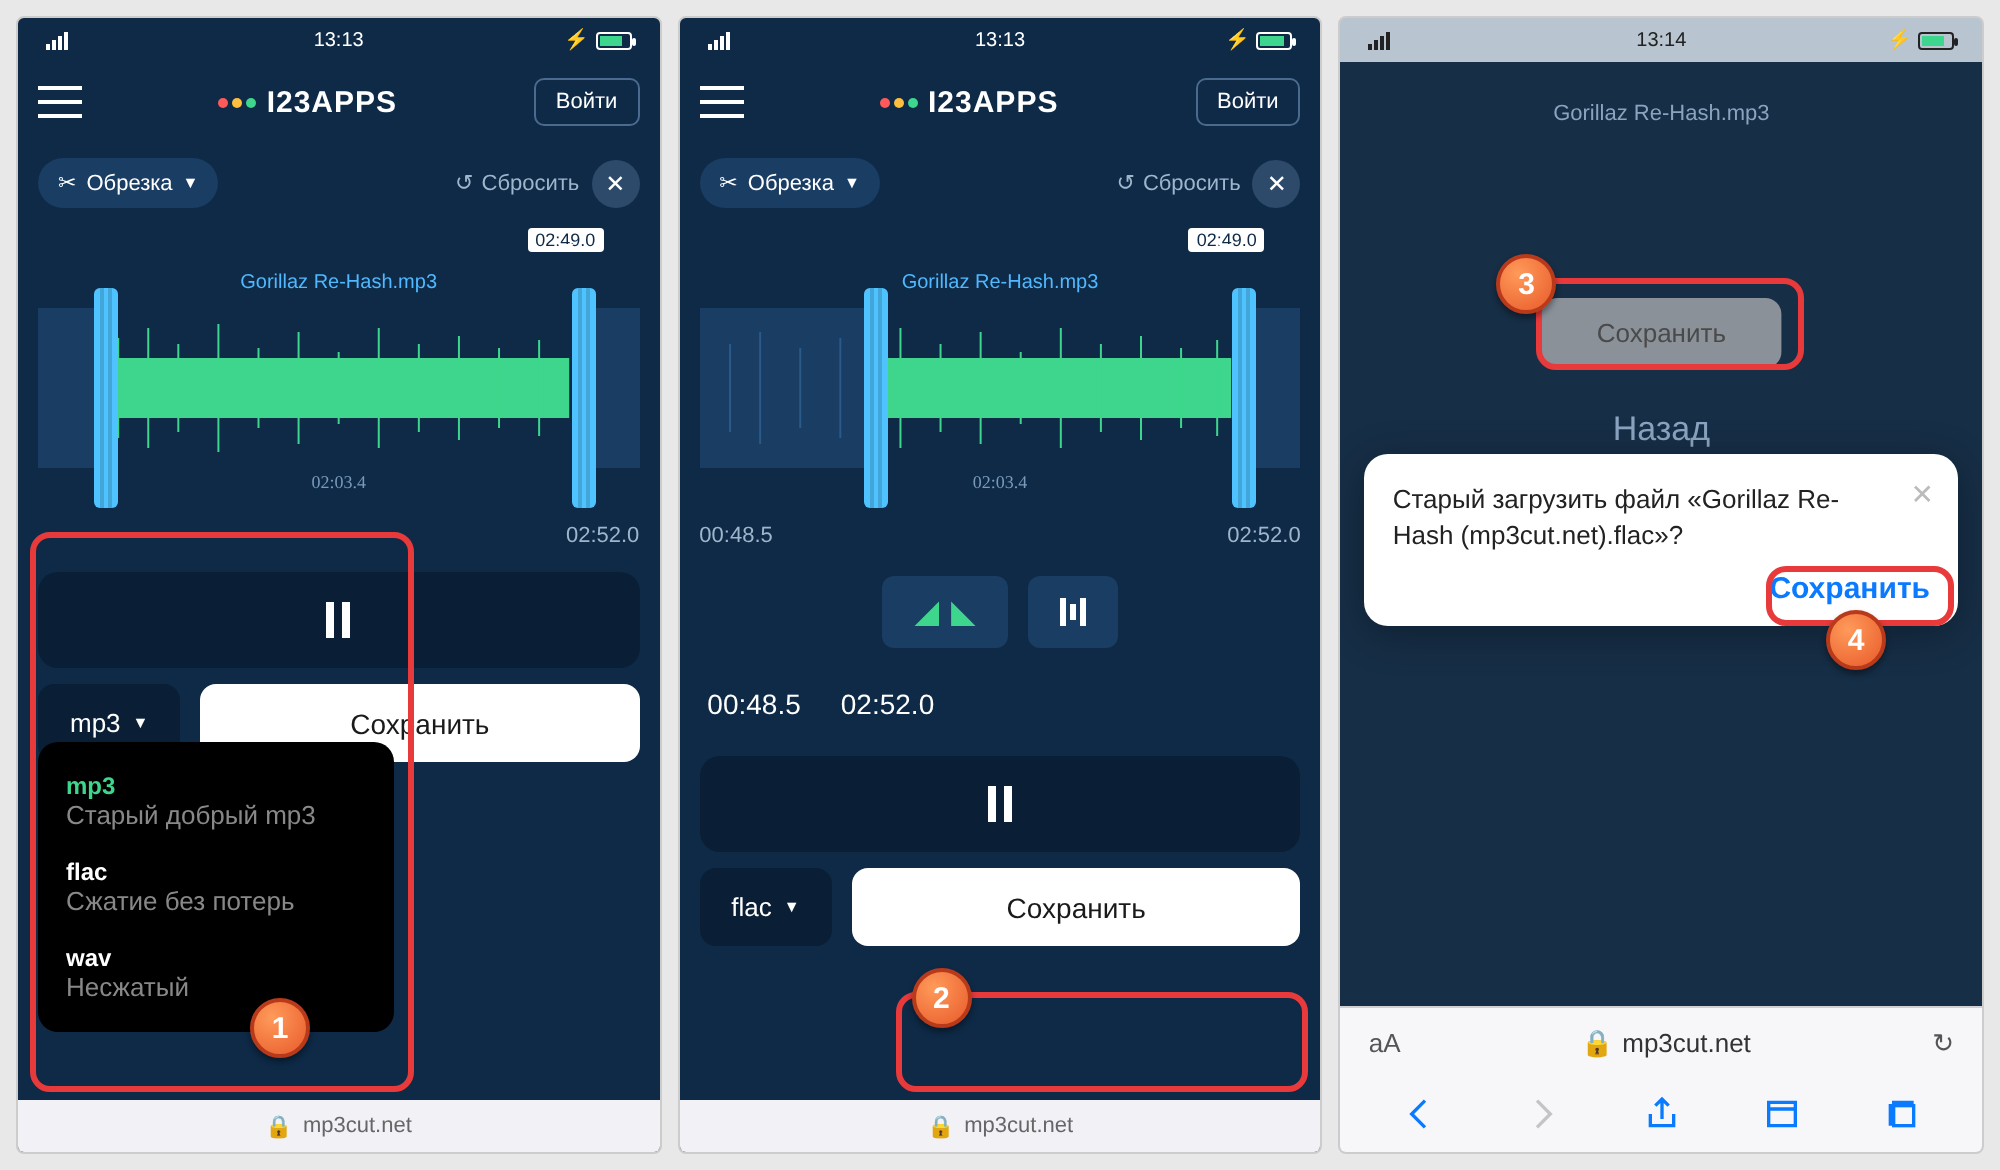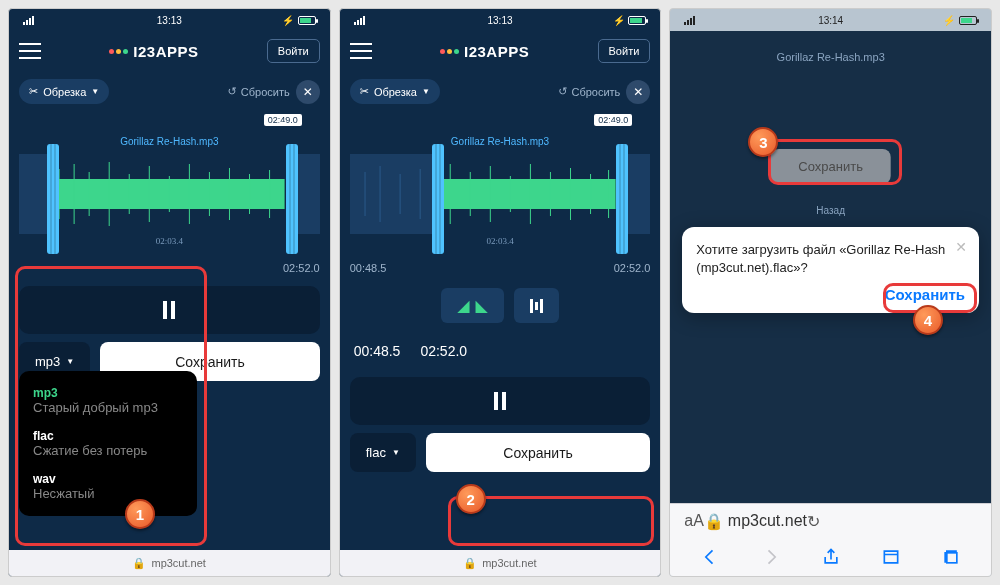--- a/index.html
+++ b/index.html
@@ -53,27 +53,27 @@
   .formatmenu { position:absolute; left:10px; bottom:60px; width: 178px; background:#000; border-radius:10px; padding:8px 0; z-index:5;}
   .formatmenu .item { padding: 7px 14px; }
   .formatmenu .item .fmtname { font-size:12px; font-weight:600; color:#fff;}
   .formatmenu .item .fmtdesc { font-size:13px; color:#888;}
   .formatmenu .item.sel .fmtname { color:#3dd68c;}
   .redbox { position:absolute; border:3px solid #e83a3a; border-radius:10px; pointer-events:none; z-index:10;}
   .callout { position:absolute; width:30px; height:30px; border-radius:50%; background: radial-gradient(circle at 35% 30%, #ff9a5a, #e85a2a); border:2px solid #b83a1a; color:#fff; font-weight:700; display:flex;align-items:center;justify-content:center; font-size:15px; z-index:11; box-shadow: 0 2px 3px rgba(0,0,0,0.4);}
   .dim { position:absolute; inset:22px 0 0 0; background:rgba(30,50,70,0.55);}
   .sheetfile { position:absolute; top:42px; left:50%; transform:translateX(-50%); color:#8aa4c0; font-size:11px;}
   .greybtn { position:absolute; top:140px; left:50%; transform:translateX(-50%); background:#8a9199; color:#4a4a4a; padding:10px 28px; border-radius:8px; font-size:13px;}
-  .backlbl { position:absolute; top:196px; left:50%; transform:translateX(-50%); color:#8aa4c0; font-size:10px;text-align:center;}
+  .backlbl { position:absolute; top:196px; left:50%; transform:translateX(-50%); color:#8aa4c0; font-size:17px;text-align:center;}
   .dialog { position:absolute; top:218px; left:12px; right:12px; background:#fff; border-radius:12px; padding:14px 14px 10px 14px; box-shadow:0 4px 20px rgba(0,0,0,0.3);}
   .dialog .dtext { font-size:13px; color:#222; line-height:1.35; padding-right:18px;}
   .dialog .dclose { position:absolute; top:12px; right:12px; color:#bbb; font-size:14px;}
   .dialog .daction { text-align:right; color:#0a7aff; font-weight:600; font-size:15px; margin-top:10px;}
   .safaribar { background:#f7f7f9; border-top:1px solid #d0d0d5;}
-  .addrrow { height:34px; display:flex; align-items:center; justify-content:flex-start; padding:0 14px; color:#555; font-size:16px;}
+  .addrrow { height:34px; display:flex; align-items:center; justify-content:space-between; padding:0 14px; color:#555; font-size:13px;}
   .addrrow .url { display:flex; align-items:center; gap:4px; color:#333;}
   .tabrow { height:38px; display:flex; align-items:center; justify-content:space-around; padding:0 10px;}
   .tabrow svg { width:20px; height:20px; }
   .phone.light .statusbar { color:#222;} .phone.light .sigbars span{background:#222;}
   .battery{width:18px;height:9px;border:1px solid currentColor;border-radius:2px;position:relative;}
   .battery::after{content:"";position:absolute;right:-3px;top:2px;width:2px;height:4px;background:currentColor;border-radius:1px;}
   .battery .fill{position:absolute;left:1px;top:1px;bottom:1px;width:70%;background:#3dd68c;}
   .caret{font-size:8px;}
 </style>
 </head>
@@ -310,21 +310,21 @@
       </span>
   </div>
   <div style="position:absolute; top:22px; left:0; right:0; bottom:72px; background:#0e2a47;"></div>
   <div class="dim" style="bottom:72px"></div>
   <div class="sheetfile">Gorillaz Re-Hash.mp3</div>
   <div class="greybtn">Сохранить</div>
   <div class="backlbl">Назад</div>
 
   <div class="dialog">
     <div class="dclose">✕</div>
-    <div class="dtext">Хотите загрузить файл «Gorillaz Re-Hash (mp3cut.net).flac»?</div>
+    <div class="dtext">Старый загрузить файл «Gorillaz Re-Hash (mp3cut.net).flac»?</div>
     <div class="daction">Сохранить</div>
   </div>
 
   <div style="position:absolute;left:0;right:0;bottom:0;" class="safaribar">
     <div class="addrrow">
       <span>aA</span>
       <span class="url">
           <span>🔒</span>
           <span>mp3cut.net</span>
         </span>

